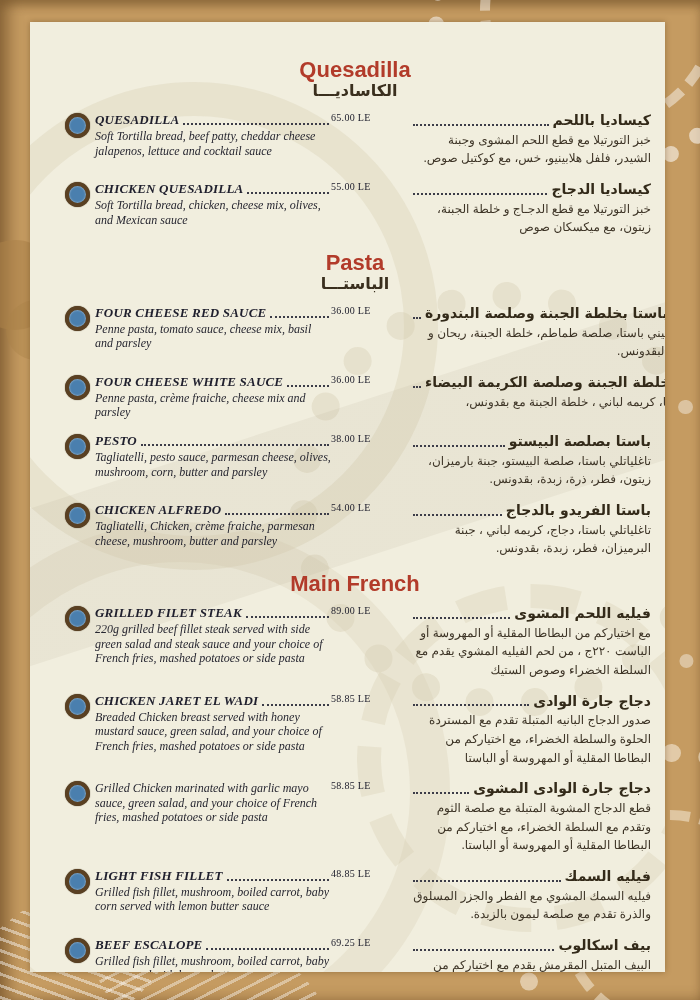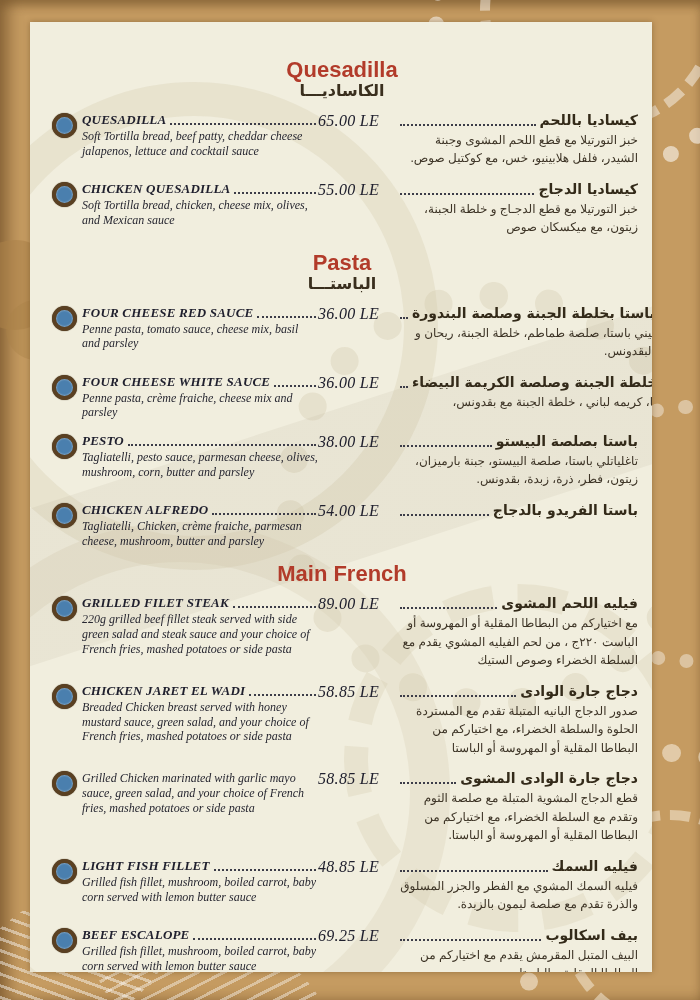--- a/index.html
+++ b/index.html
@@ -25,20 +25,21 @@
   .orn.leaf2{left:90px;bottom:-70px;transform:rotate(28deg);background:repeating-linear-gradient(-55deg, rgba(255,255,255,.5) 0 3px, rgba(255,255,255,0) 3px 12px);}
   .orn.blob1{width:90px;height:90px;left:-30px;top:240px;background:rgba(171,129,72,.55);}
   .orn.blob2{width:60px;height:60px;left:6px;top:300px;background:rgba(171,129,72,.4);}
 
   
   .menu-page{
     position:absolute;left:30px;top:22px;width:622px;height:950px;
     background:#f1eede;
     box-shadow:0 0 6px rgba(80,55,20,.4);
     overflow:hidden;
+    padding-left:13px;
   }
   .menu-page .worn{position:absolute;border-radius:50%;pointer-events:none;}
   .worn.a{width:420px;height:420px;left:-80px;top:60px;border:34px solid rgba(214,205,178,.35);}
   .worn.b{width:380px;height:380px;right:-60px;top:260px;border:28px dotted rgba(210,200,170,.33);}
   .worn.c{width:460px;height:460px;left:-120px;bottom:-90px;border:40px solid rgba(214,205,178,.3);}
   .worn.d{width:300px;height:300px;right:-40px;bottom:40px;border:24px dashed rgba(212,202,172,.3);}
   .watermark{
     position:absolute;left:-60px;top:380px;width:800px;height:150px;
     background:linear-gradient(rgba(160,148,122,.10), rgba(160,148,122,.10));
     transform:rotate(-18deg);pointer-events:none;
@@ -68,21 +69,21 @@
   }
   .en-col{width:236px;flex:0 0 236px;}
   .name-line{display:flex;}
   .item-name{
     font-weight:bold;font-style:italic;font-size:13px;color:#20202e;
     white-space:nowrap;letter-spacing:.2px;
   }
   .dots{flex:1 1 auto;border-bottom:2px dotted #3c3c48;margin:0 2px 3px 4px;min-width:8px;}
   .en-desc{font-style:italic;font-size:12px;color:#262630;line-height:1.22;margin-top:1px;}
   .price-col{
-    width:78px;flex:0 0 78px;font-style:italic;font-size:16px;color:#20202e;
+    width:78px;flex:0 0 78px;font-size:10px;color:#20202e;
     padding-top:0;letter-spacing:.3px;
   }
   .ar-col{flex:1 1 auto;direction:rtl;text-align:right;padding-left:2px;}
   .ar-name-line{display:flex;direction:rtl;}
   .ar-name{
     font-family:"DejaVu Sans", sans-serif;font-weight:bold;font-size:14px;
     color:#332a19;white-space:nowrap;line-height:1.2;
   }
   .ar-dots{flex:1 1 auto;border-bottom:2px dotted #3c3c48;margin:0 4px 3px 2px;min-width:8px;}
   .ar-desc{
@@ -242,20 +243,21 @@
         <span class="dots"></span>
       </div>
       <div class="en-desc">Tagliatelli, Chicken, crème fraiche, parmesan cheese, mushroom, butter and parsley</div>
     </div>
     <div class="price-col">54.00 LE</div>
     <div class="ar-col">
       <div class="ar-name-line">
         <span class="ar-name">باستا الفريدو بالدجاج</span>
         <span class="ar-dots"></span>
       </div>
+      <div class="ar-desc">تاغلياتلي باستا، دجاج، كريمه لباني ، جبنة البرميزان، فطر، زبدة، بقدونس.</div>
     </div>
   </div>
 </div>
   </div>
 
   <div class="section">
     <div class="section-header">
       <div class="sec-en" style="color: rgb(178, 59, 42);">Main French</div>
     </div>
     <div class="items">

